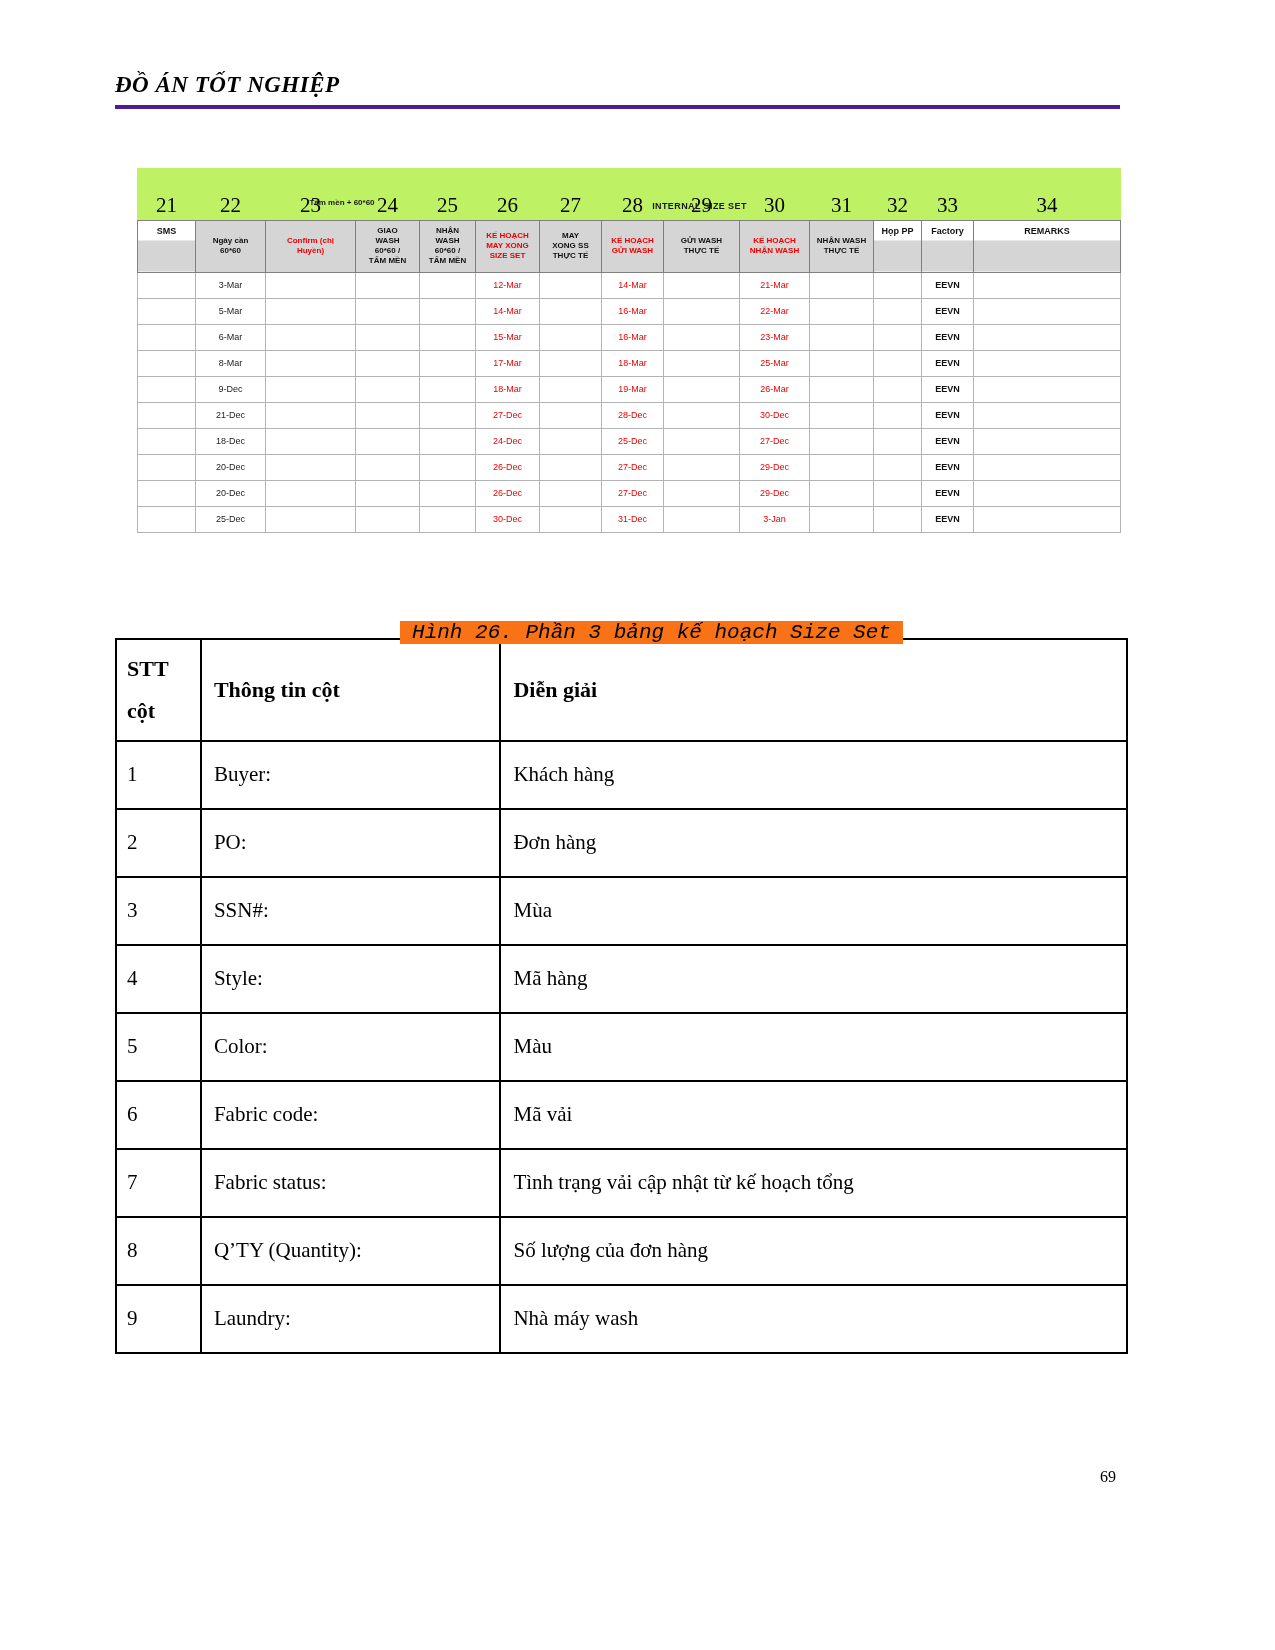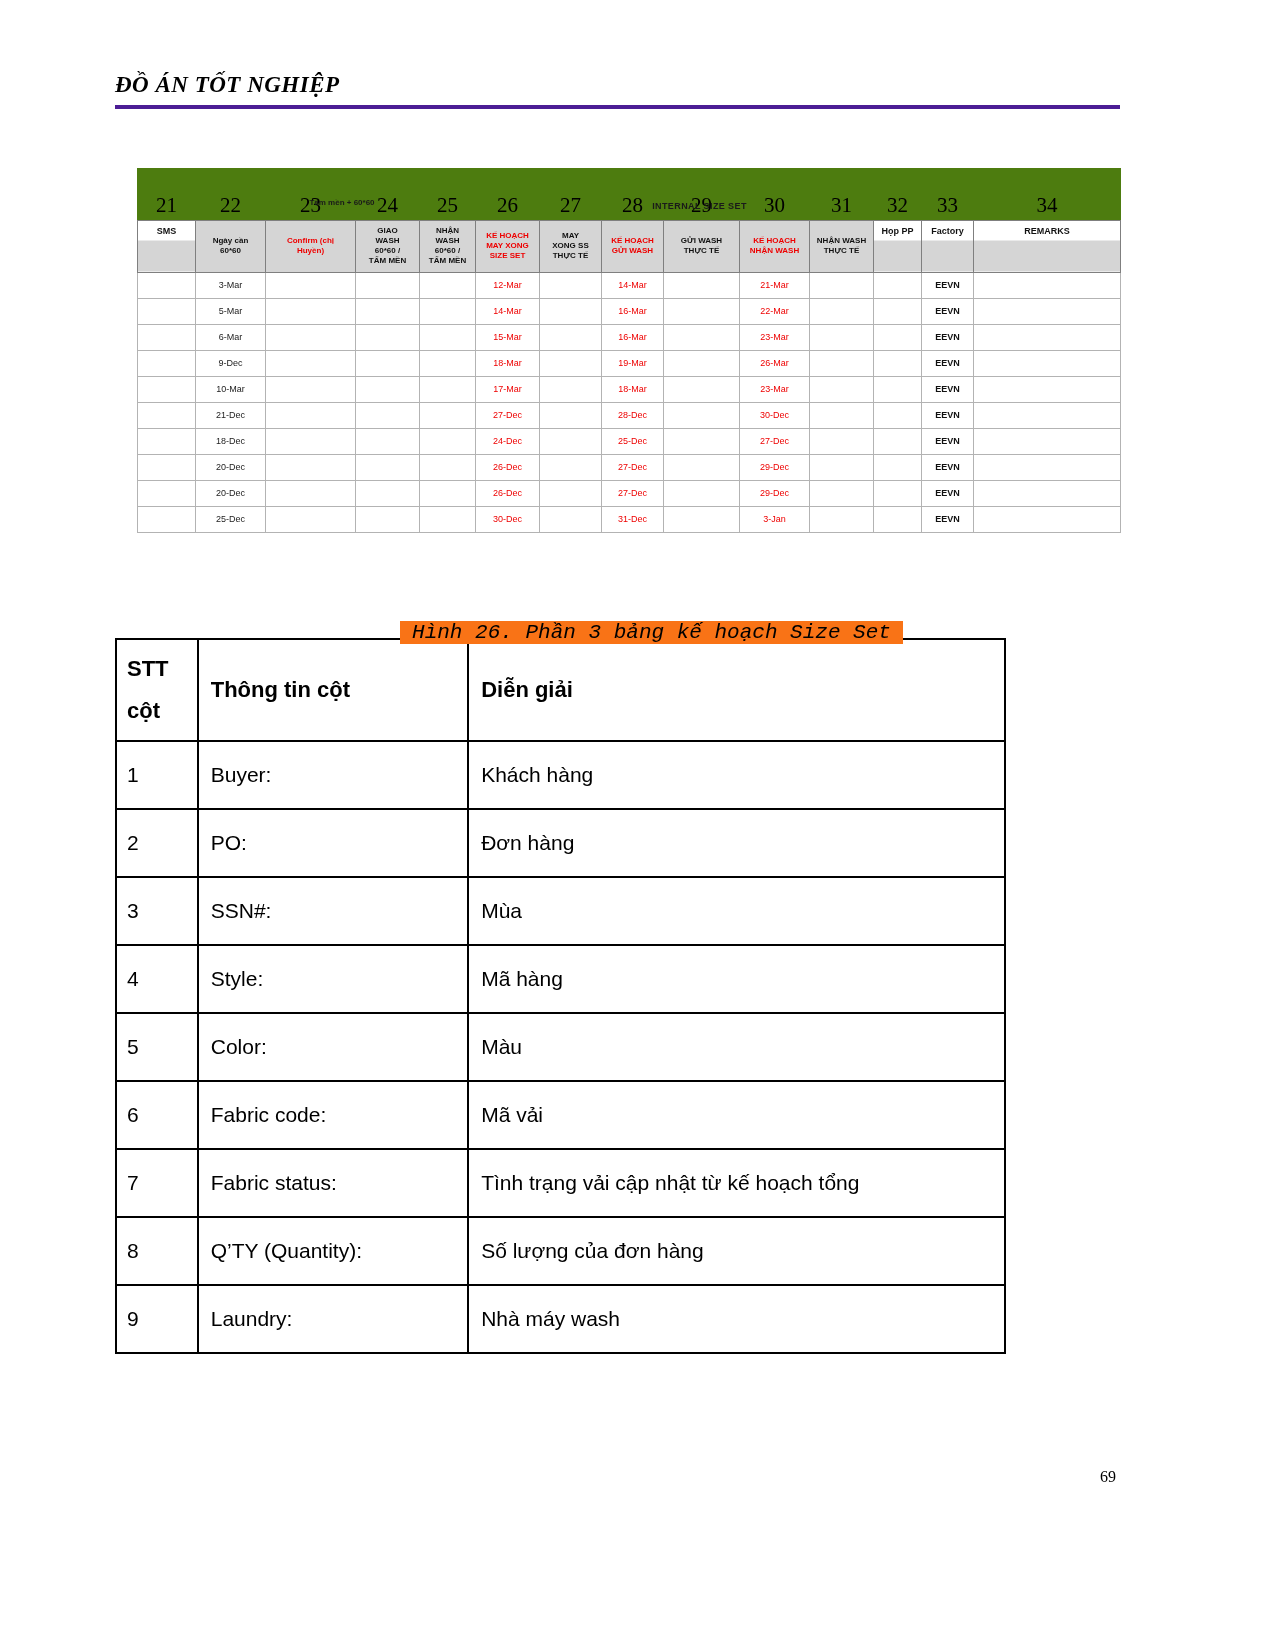--- a/index.html
+++ b/index.html
@@ -7,21 +7,21 @@
   body { width:1275px; height:1650px; position:relative; font-family:"Liberation Serif", serif; color:#000; overflow:hidden; }
 
   .page { position:relative; width:1275px; height:1650px; }
 
   
   .doc-header { position:absolute; top:72px; left:115px; width:1005px; border-bottom:4px solid #4c1d95; padding-bottom:7px; }
   .doc-title { font-size:23px; font-weight:bold; font-style:italic; letter-spacing:0.5px; }
 
   
   .figure { position:absolute; top:168px; left:137px; width:983px; }
-  .excel { border-collapse:collapse; table-layout:fixed; width:983px; background:#4d7c0f; }
+  .excel { border-collapse:collapse; table-layout:fixed; width:983px; background:#bef264; }
   .excel td, .excel th { overflow:hidden; }
 
   .num-row td { font-family:"Liberation Serif", serif; font-size:21px; font-weight:400; text-align:center; vertical-align:bottom; height:52px; padding-bottom:2px; }
 
   .grp-label { position:absolute; font-family:"Liberation Sans", sans-serif; font-weight:bold; color:#1a1a1a; text-align:center; z-index:2; }
   .grp-1 { left:140px; top:30px; width:130px; font-size:8px; }
   .grp-2 { left:485px; top:33px; width:155px; font-size:9px; letter-spacing:0.4px; }
 
   .head-row th { background:#d5d5d5; border:1px solid #7f7f7f; font-family:"Liberation Sans", sans-serif; font-size:8px; font-weight:700; text-align:center; vertical-align:middle; white-space:pre-line; line-height:1.25; height:52px; padding:2px 1px; color:#111; }
   .head-row th.red { color:#ee0000; }
@@ -29,21 +29,21 @@
 
   .data-row td { border:1px solid #b3b3b3; height:26px; font-family:"Liberation Sans", sans-serif; font-size:9px; text-align:center; vertical-align:middle; color:#222; background:#fff; }
   .data-row td.dr { color:#ee0000; }
   .data-row td.df { font-weight:700; color:#111; }
 
   
   .caption-wrap { position:absolute; top:621px; left:115px; width:1013px; display:flex; justify-content:center; z-index:3; pointer-events:none; }
   .caption-text { background:#f97316; padding:0 12px; font-family:Liberation Mono, monospace; font-style:italic; font-size:21px; transform:translateX(30px); }
 
   
-  .info { position:absolute; top:638px; left:115px; width:891px; border-collapse:collapse; font-family:Liberation Sans, sans-serif; z-index:1; }
+  .info { position:absolute; top:638px; left:115px; width:1013px; border-collapse:collapse; font-family:Liberation Serif, serif; z-index:1; }
   .info th, .info td { border:2px solid #000; text-align:left; vertical-align:middle; background:#fff; }
   .info th { font-size:22px; font-weight:700; padding:8px 12px; height:94px; }
   .info th.pre { white-space:pre-line; line-height:1.9; padding-left:10px; }
   .info td { font-size:21px; padding:8px 12px; height:68px; }
   .info td.stt { padding-left:10px; }
 
   .page-number { position:absolute; top:1468px; left:1100px; font-size:16px; font-family:"Liberation Serif", serif; }
 </style>
 </head>
 <body>
@@ -171,54 +171,54 @@
             <td></td>
             <td class="dr">16-Mar</td>
             <td></td>
             <td class="dr">23-Mar</td>
             <td></td>
             <td></td>
             <td class="df">EEVN</td>
             <td></td>
           </tr>
 
+          <tr class="data-row">
+            <td></td>
+            <td>8-Mar</td>
+            <td></td>
+            <td></td>
+            <td></td>
+            <td class="dr">17-Mar</td>
+            <td></td>
+            <td class="dr">18-Mar</td>
+            <td></td>
+            <td class="dr">25-Mar</td>
+            <td></td>
+            <td></td>
+            <td class="df">EEVN</td>
+            <td></td>
+          </tr>
 
           <tr class="data-row">
             <td></td>
             <td>9-Dec</td>
             <td></td>
             <td></td>
             <td></td>
             <td class="dr">18-Mar</td>
             <td></td>
             <td class="dr">19-Mar</td>
             <td></td>
             <td class="dr">26-Mar</td>
             <td></td>
             <td></td>
             <td class="df">EEVN</td>
             <td></td>
           </tr>
 
-          <tr class="data-row">
-            <td></td>
-            <td>10-Mar</td>
-            <td></td>
-            <td></td>
-            <td></td>
-            <td class="dr">17-Mar</td>
-            <td></td>
-            <td class="dr">18-Mar</td>
-            <td></td>
-            <td class="dr">23-Mar</td>
-            <td></td>
-            <td></td>
-            <td class="df">EEVN</td>
-            <td></td>
-          </tr>
 
           <tr class="data-row">
             <td></td>
             <td>21-Dec</td>
             <td></td>
             <td></td>
             <td></td>
             <td class="dr">27-Dec</td>
             <td></td>
             <td class="dr">28-Dec</td>

